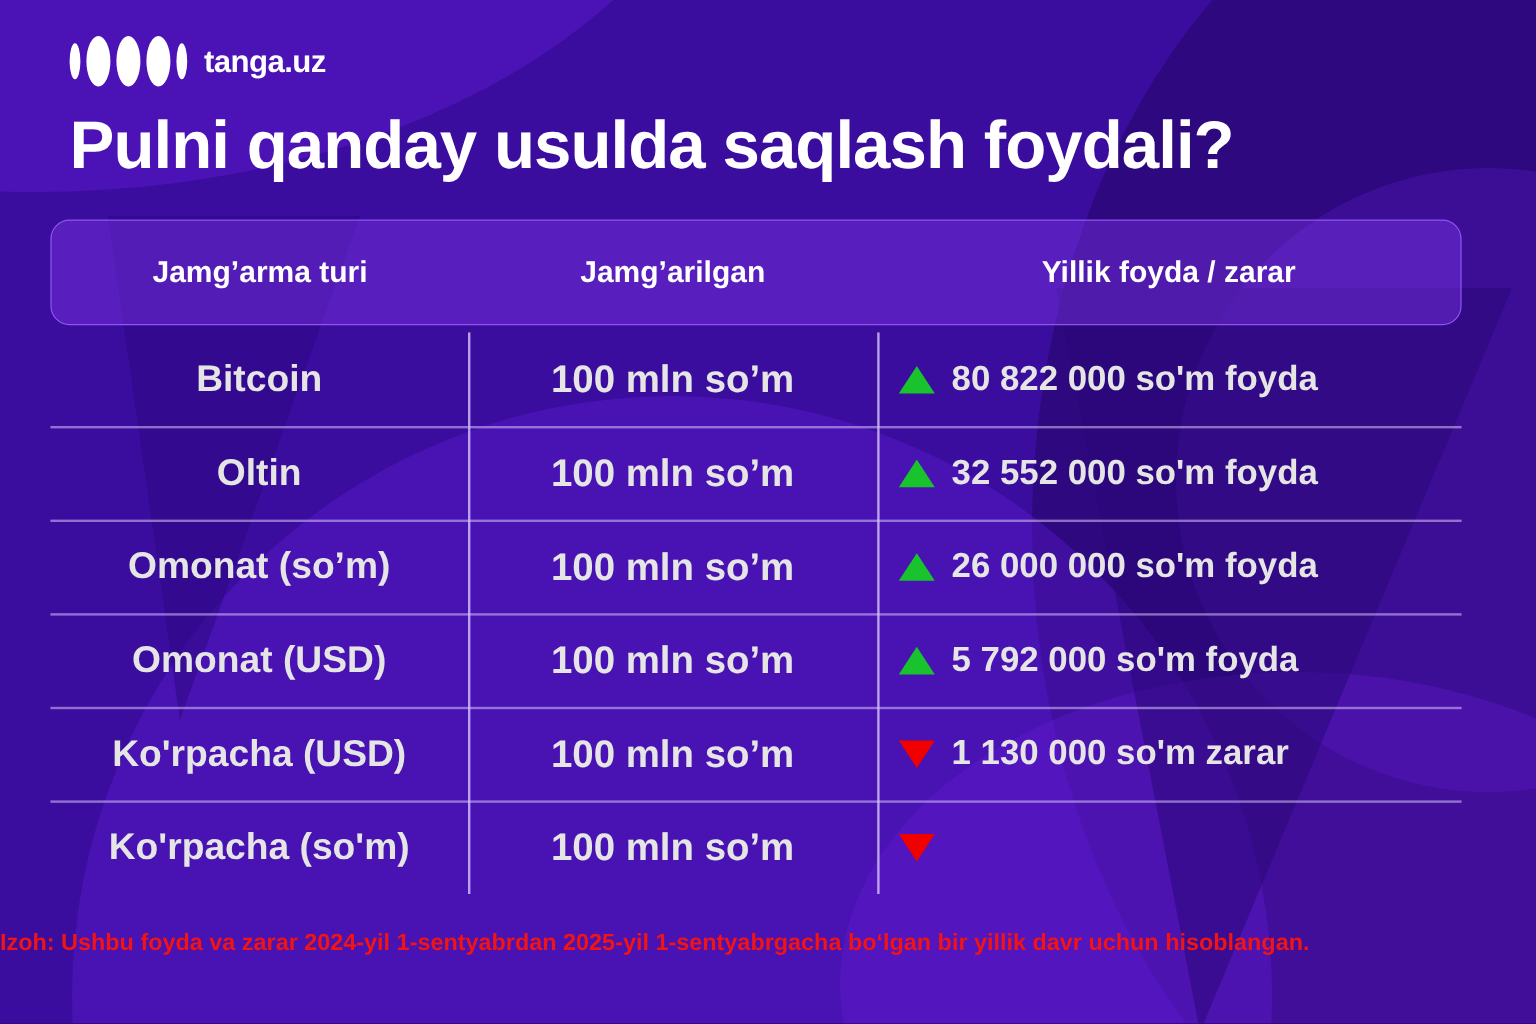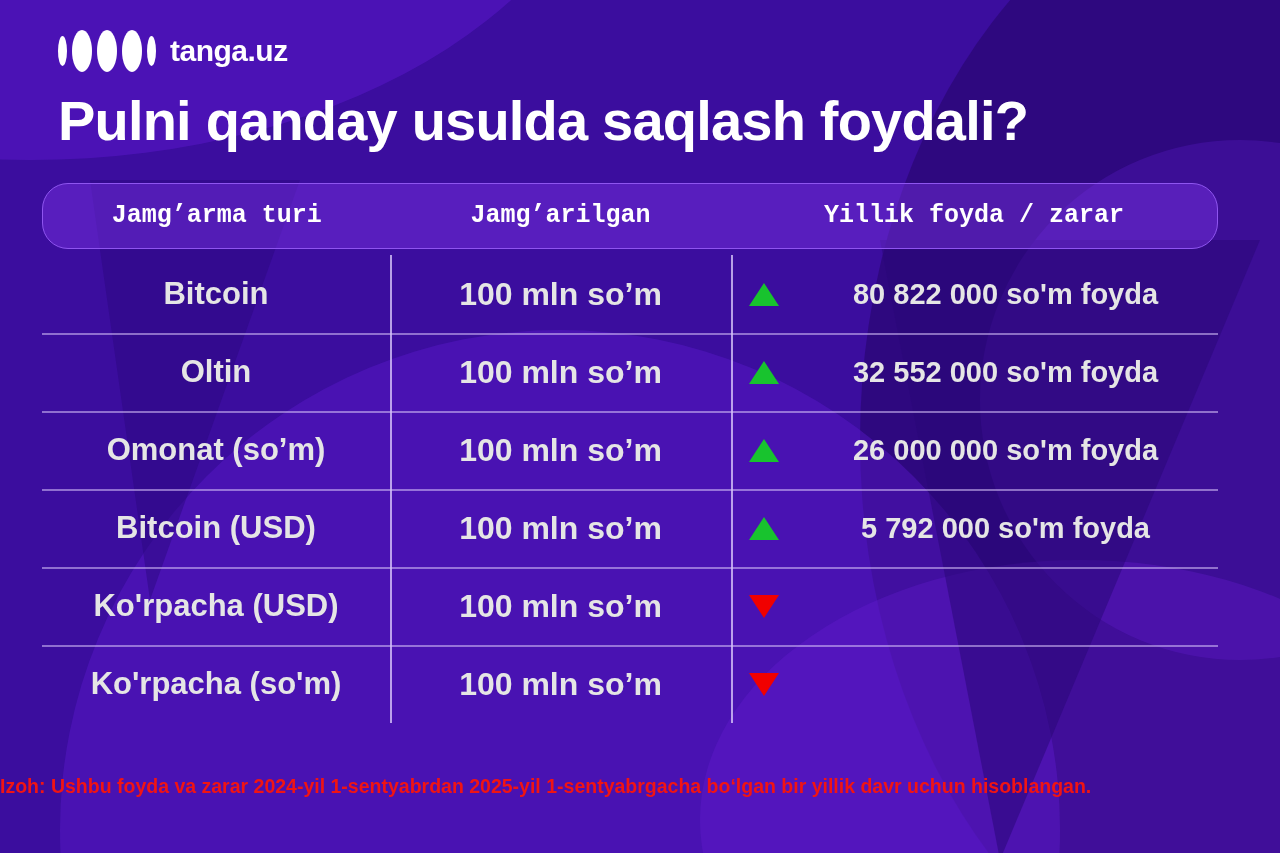--- a/index.html
+++ b/index.html
@@ -81,21 +81,21 @@
     display: flex;
     align-items: center;
     gap: 14px;
   }
   .logo-mark { display: flex; align-items: center; gap: 5px; height: 42px; }
   .logo-mark .pill { background: #ffffff; border-radius: 50%; }
   .logo-mark .pill.sm { width: 9px;  height: 30px; }
   .logo-mark .pill.lg { width: 20px; height: 42px; }
   .logo-word {
     color: #ffffff;
-    font-size: 30px;
+    font-size: 26px;
     font-weight: 700;
     letter-spacing: -0.5px;
   }
 
   
   .title {
     position: absolute;
     left: 58px; top: 88px;
     color: #ffffff;
     font-size: 56px;
@@ -107,26 +107,25 @@
   
   .table {
     position: absolute;
     left: 42px; top: 183px;
     width: 1176px;
   }
 
   .thead {
     display: flex;
     align-items: center;
-    height: 66px;
+    height: 88px;
     border: 1.5px solid #8f55f0;
-    border-radius: 26px;
+    border-radius: 16px;
     background: rgba(128, 56, 235, .42);
     box-sizing: border-box;
-    font-family: Liberation Mono, monospace;
   }
   .th {
     color: #ffffff;
     font-size: 25px;
     font-weight: 700;
     text-align: center;
     line-height: 1.12;
   }
   .col1 { width: 348px; }
   .col2 { width: 341px; }
@@ -159,21 +158,21 @@
 
   .cell.delta {
     display: flex;
     align-items: center;
     justify-content: flex-start;
     padding-left: 18px;
     box-sizing: border-box;
     gap: 14px;
     font-size: 29px;
   }
-  .delta-text { flex: 1; text-align: center; }
+  .delta-text { flex: 1; text-align: left; }
 
   .tri {
     width: 0; height: 0;
     flex: 0 0 auto;
   }
   .tri.up {
     border-left: 15px solid transparent;
     border-right: 15px solid transparent;
     border-bottom: 23px solid #18c32e;
   }
@@ -270,33 +269,34 @@
         <div class="trow">
           <div class="cell col1">Omonat (so’m)</div>
           <div class="cell amount col2">100 mln so’m</div>
           <div class="cell delta col3">
             <span class="tri up"></span>
             <span class="delta-text">26 000 000 so'm foyda</span>
           </div>
         </div>
 
         <div class="trow">
-          <div class="cell col1">Bitcoin (USD)</div>
+          <div class="cell col1">Omonat (USD)</div>
           <div class="cell amount col2">100 mln so’m</div>
           <div class="cell delta col3">
             <span class="tri up"></span>
             <span class="delta-text">5 792 000 so'm foyda</span>
           </div>
         </div>
 
         <div class="trow">
           <div class="cell col1">Ko'rpacha (USD)</div>
           <div class="cell amount col2">100 mln so’m</div>
           <div class="cell delta col3">
             <span class="tri down"></span>
+            <span class="delta-text">1 130 000 so'm zarar</span>
           </div>
         </div>
 
         <div class="trow">
           <div class="cell col1">Ko'rpacha (so'm)</div>
           <div class="cell amount col2">100 mln so’m</div>
           <div class="cell delta col3">
             <span class="tri down"></span>
           </div>
         </div>

